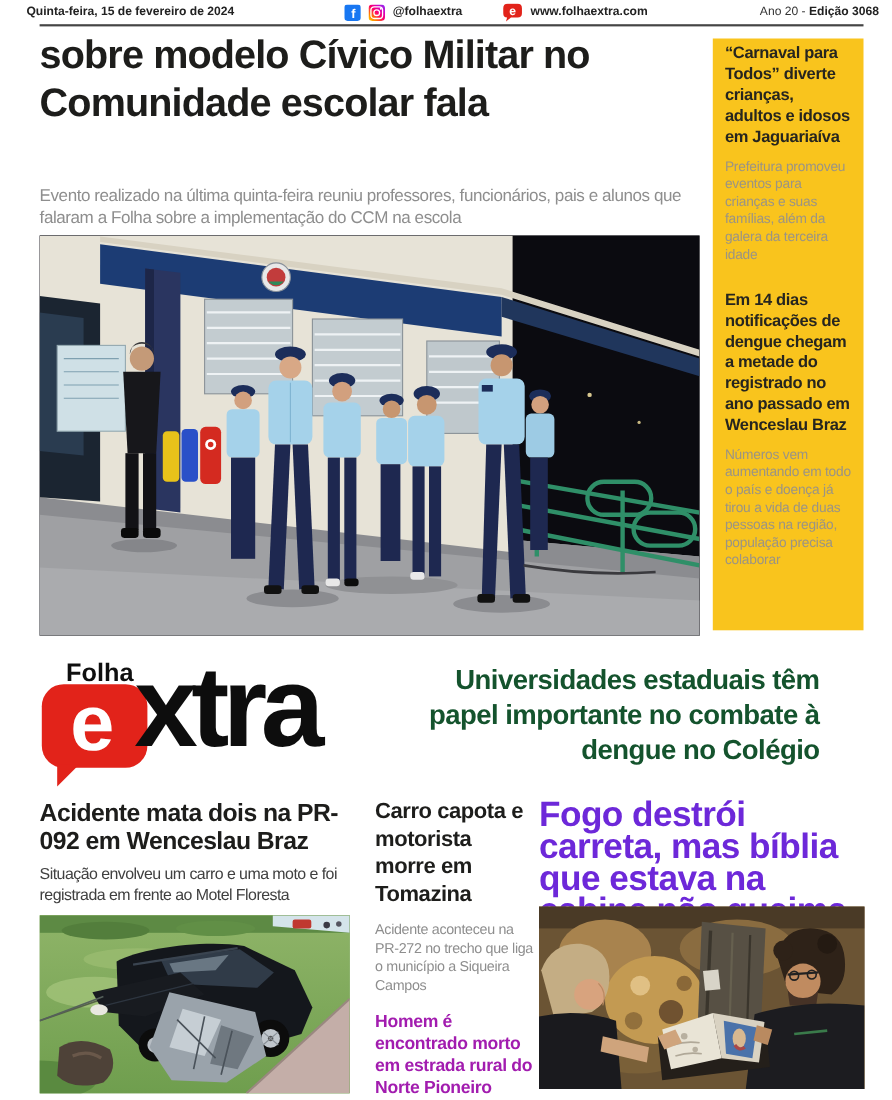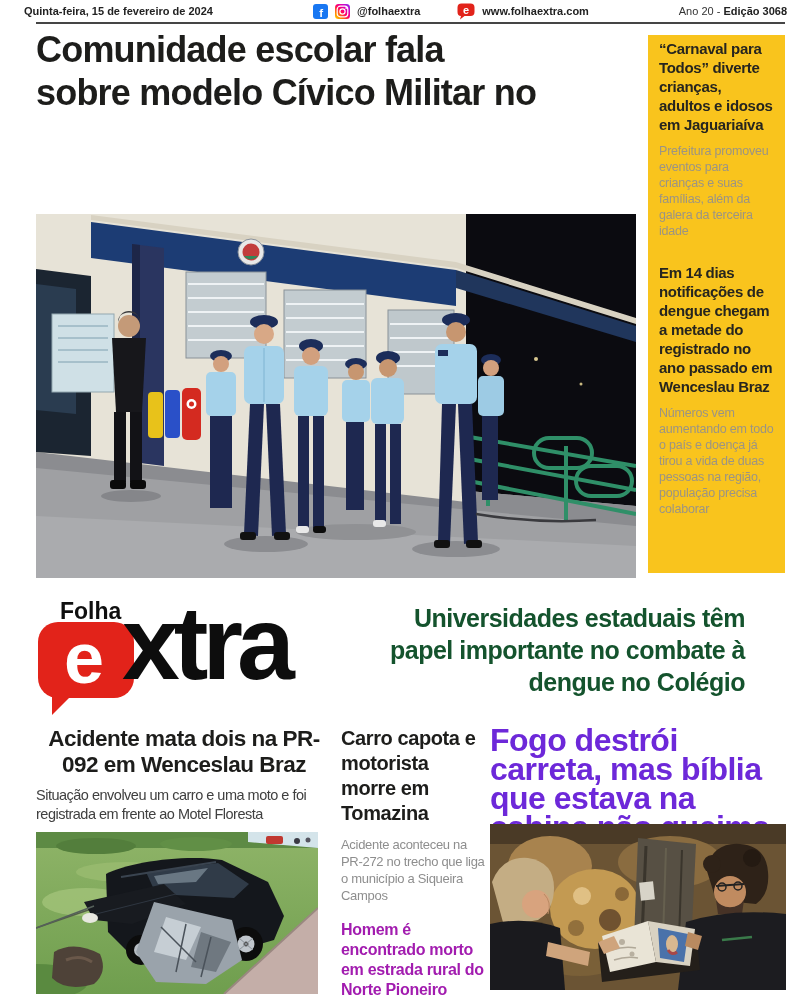--- a/index.html
+++ b/index.html
@@ -1,20 +1,20 @@
 <!DOCTYPE html>
 <html><head>
 <meta charset="utf-8">
 <style>
   html,body{margin:0;padding:0;background:#ffffff;}
   .page{position:relative;width:811px;height:1000px;background:#ffffff;overflow:hidden;
         font-family:"Liberation Sans","DejaVu Sans",sans-serif;color:#1d1d1b;}
 
   
-  .topbar{position:absolute;left:24px;right:24px;top:0;height:22px;display:flex;align-items:center;
+  .topbar{position:absolute;left:24px;right:12px;top:0;height:22px;display:flex;align-items:center;
           font-size:11px;font-weight:bold;color:#222;}
   .topbar .date{flex:0 0 auto;}
   .topbar .mid{position:absolute;left:289px;display:flex;align-items:center;gap:7px;}
   .topbar .mid .site-group{display:flex;align-items:center;gap:7px;margin-left:30px;}
   .topbar .edition{margin-left:auto;font-weight:normal;color:#333;}
   .topbar .edition b{font-weight:bold;color:#222;}
   .header-rule{position:absolute;left:36px;right:26px;top:22px;border-top:2px solid #454545;}
 
   
   .lead-headline{position:absolute;left:36px;top:28px;width:606px;
@@ -44,21 +44,21 @@
 
   .center-headline{position:absolute;left:340px;top:602px;width:405px;text-align:right;
         font-size:25px;line-height:32px;font-weight:bold;letter-spacing:-0.5px;color:#14532d;}
   .center-headline span{display:block;}
 
   
   .col{position:absolute;top:726px;}
   .col1{left:36px;width:296px;}
   .col2{left:341px;width:145px;}
   .col3{left:490px;width:300px;}
-  .b-h{font-size:22.5px;line-height:26px;font-weight:bold;letter-spacing:-0.5px;color:#1d1d1b;text-align:center;}
+  .b-h{font-size:22.5px;line-height:26px;font-weight:bold;letter-spacing:-0.5px;color:#1d1d1b;}
   .b-d{margin-top:8px;font-size:14.5px;line-height:19px;letter-spacing:-0.5px;color:#404040;}
   .c2-h{font-size:20px;line-height:25px;font-weight:bold;letter-spacing:-0.4px;color:#1d1d1b;}
   .c2-d{margin-top:10px;font-size:13px;line-height:17px;letter-spacing:-0.3px;color:#8e8e8e;}
   .c2-h2{margin-top:16px;font-size:16px;line-height:20px;font-weight:bold;letter-spacing:-0.3px;color:#a21caf;}
   .c3-h{font-size:32px;line-height:29px;font-weight:bold;letter-spacing:-0.5px;color:#6d28d9;}
   .crash-photo{position:absolute;left:36px;top:832px;width:282px;height:162px;overflow:hidden;background:#7aa65a;}
   .bible-photo{position:absolute;left:490px;top:824px;width:296px;height:166px;overflow:hidden;background:#6b5434;}
   svg{display:block;}
 </style>
 </head>
@@ -101,23 +101,24 @@
           </svg>
         </span>
         <span>www.folhaextra.com</span>
       </span>
     </div>
     <div class="edition"><span>Ano 20 - </span><b>Edição 3068</b></div>
   </div>
   <div class="header-rule"></div>
 
   <div class="lead-headline">
+    <span>sobre modelo Cívico Militar no</span>
     <span>Comunidade escolar fala</span>
-    <span>sobre modelo Cívico Militar no</span>
-  </div>
+  </div>
+  <div class="lead-deck">Evento realizado na última quinta-feira reuniu professores, funcionários, pais e alunos que falaram a Folha sobre a implementação do CCM na escola</div>
 
   <div class="lead-photo">
     <svg width="600" height="364" viewBox="0 0 600 364">
       <rect width="600" height="364" fill="#0b0b10"></rect>
       <circle cx="500" cy="145" r="2" fill="#d8c890"></circle>
         <circle cx="545" cy="170" r="1.5" fill="#c8b880"></circle>
       <circle cx="575" cy="118" r="1.5" fill="#8890a0"></circle>
         <circle cx="462" cy="175" r="1.5" fill="#b0a070"></circle>
 
       <polygon points="0,238 600,292 600,364 0,364" fill="#9fa0a3"></polygon>

